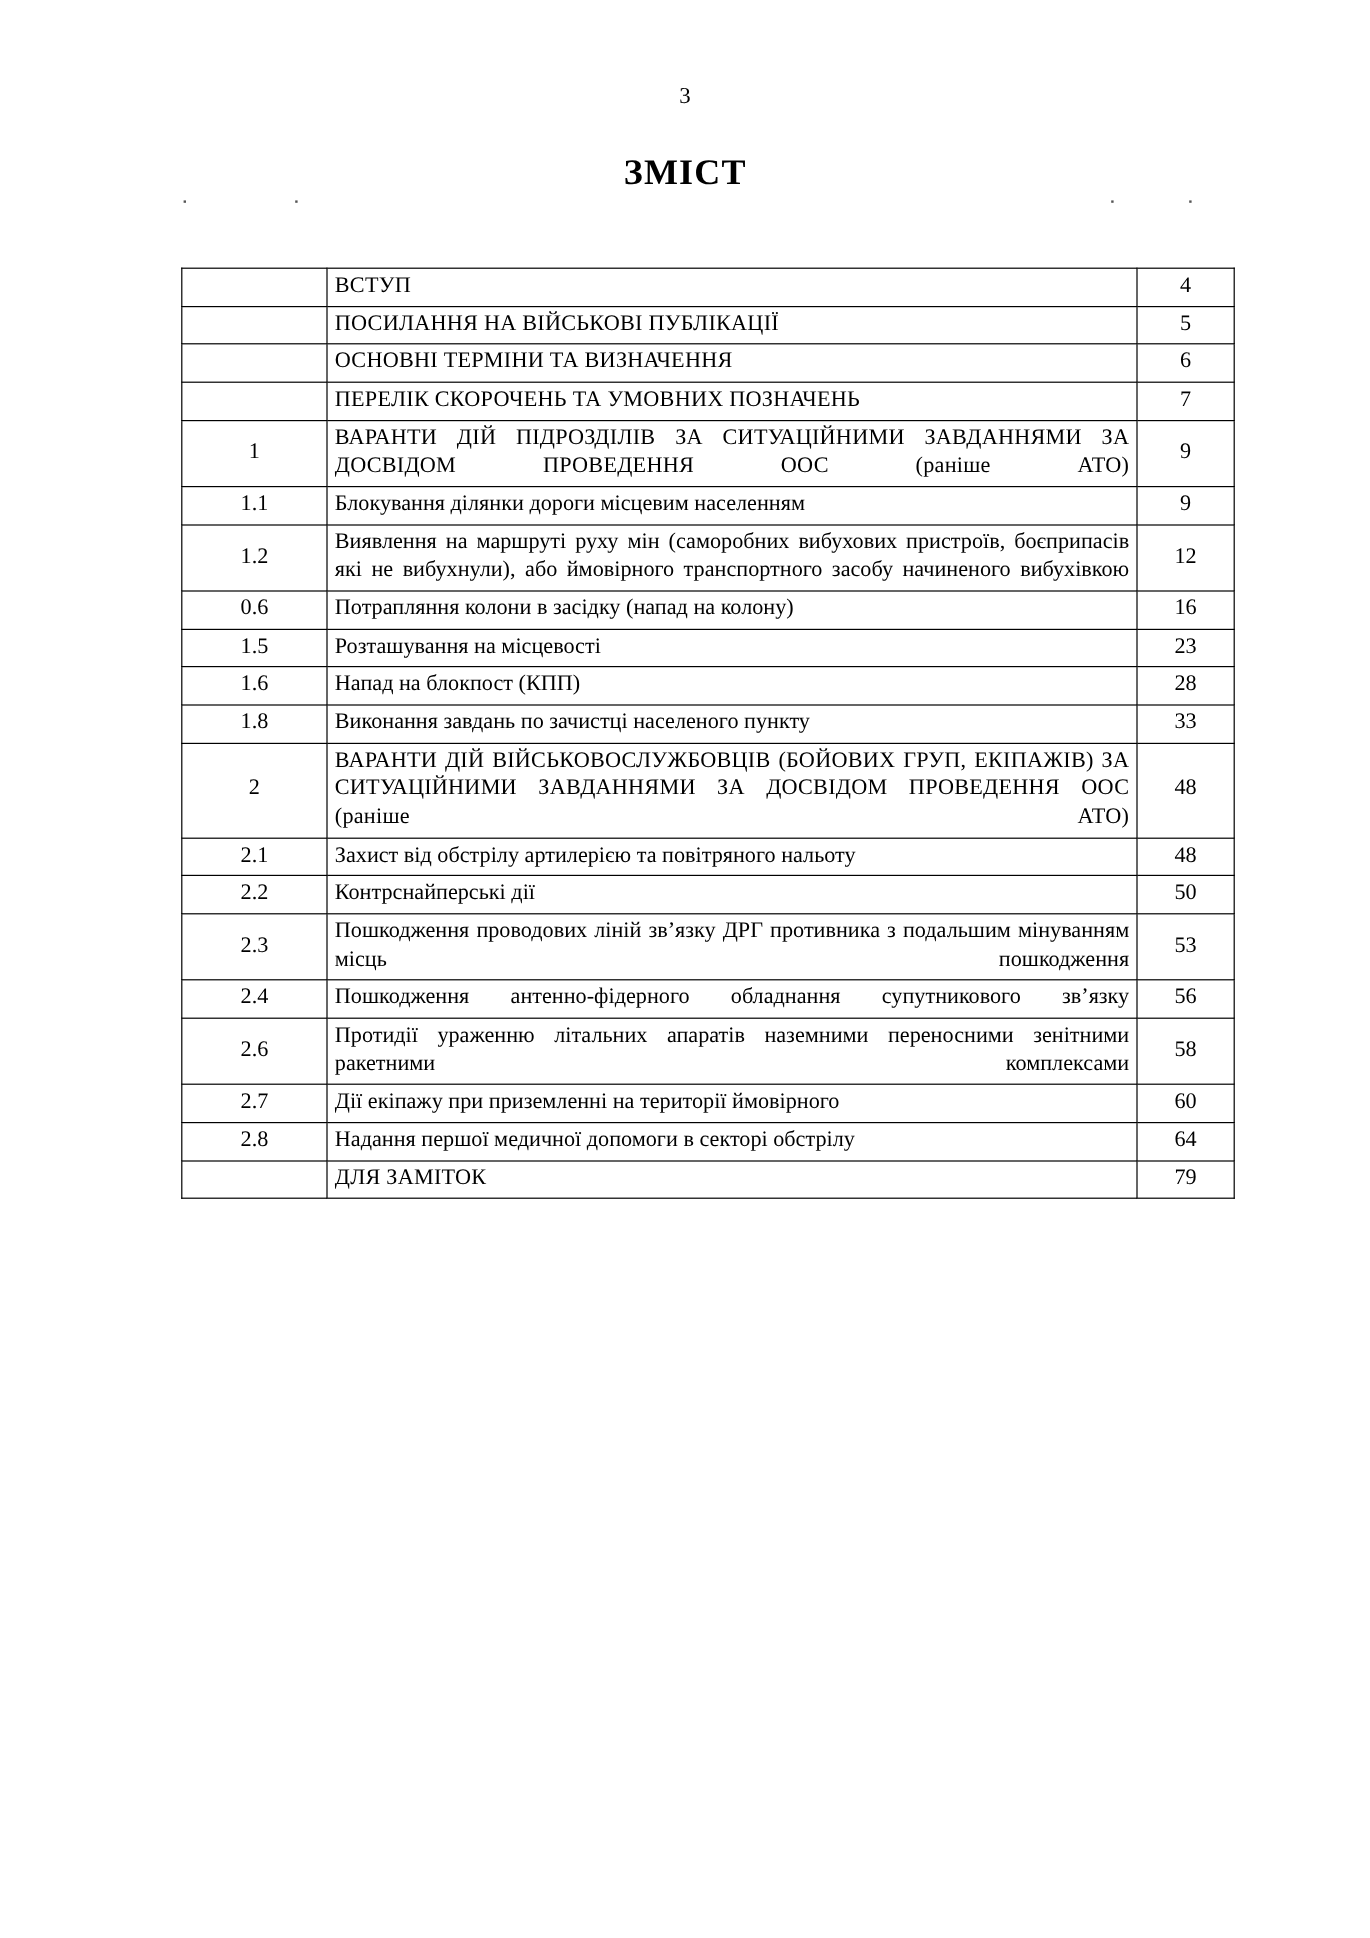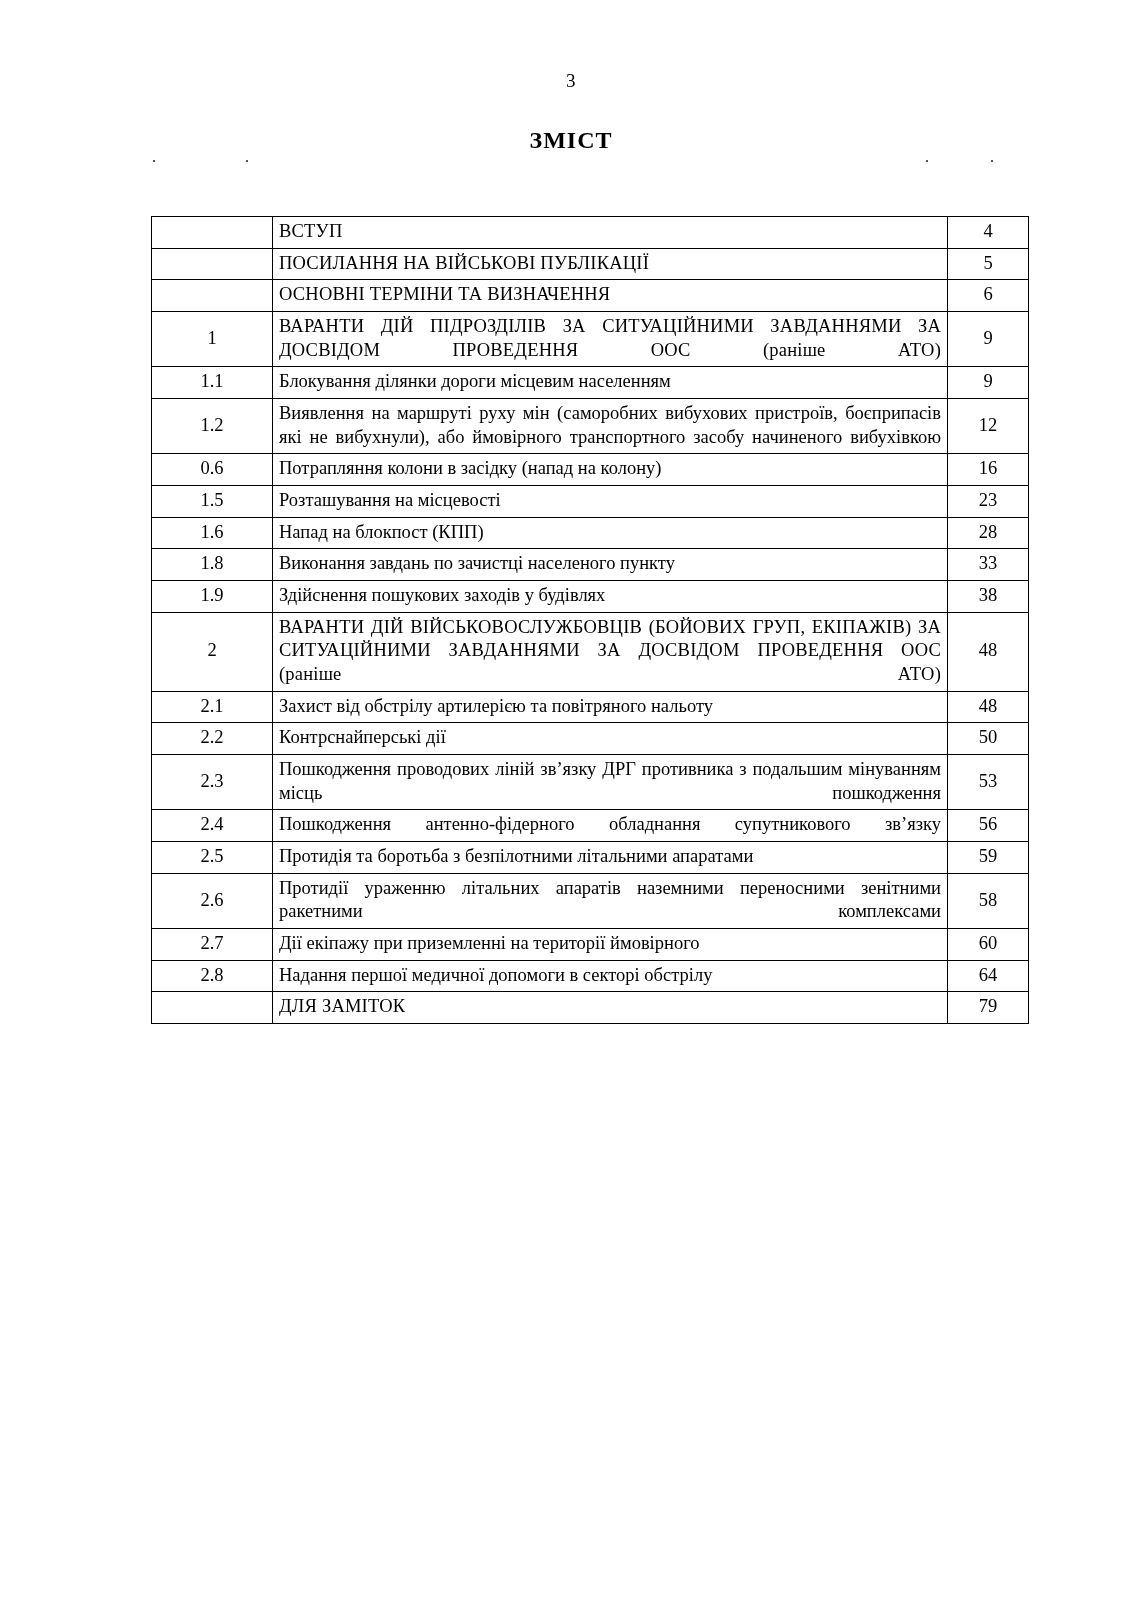--- a/index.html
+++ b/index.html
@@ -22,21 +22,21 @@
     position: relative;
   }
   .page-number {
     text-align: center;
     font-size: 19px;
     margin-top: 70px;
     letter-spacing: 0.5px;
   }
   .doc-title {
     text-align: center;
-    font-size: 24px;
+    font-size: 30px;
     font-weight: bold;
     letter-spacing: 1px;
     margin-top: 35px;
   }
   .toc-wrap {
     margin: 16px auto;
     width: 840px;
     margin-top: 48px;
   }
   table.toc {
@@ -115,20 +115,25 @@
             <td class="num-col"></td>
             <td class="title-col caps">ПОСИЛАННЯ НА ВІЙСЬКОВІ ПУБЛІКАЦІЇ</td>
             <td class="page-col">5</td>
           </tr>
           <tr>
             <td class="num-col"></td>
             <td class="title-col caps">ОСНОВНІ ТЕРМІНИ ТА ВИЗНАЧЕННЯ</td>
             <td class="page-col">6</td>
           </tr>
           <tr>
+            <td class="num-col"></td>
+            <td class="title-col caps">ПЕРЕЛІК СКОРОЧЕНЬ ТА УМОВНИХ ПОЗНАЧЕНЬ</td>
+            <td class="page-col">7</td>
+          </tr>
+          <tr>
             <td class="num-col">1</td>
             <td class="title-col justify-all caps">ВАРАНТИ ДІЙ ПІДРОЗДІЛІВ ЗА СИТУАЦІЙНИМИ ЗАВДАННЯМИ ЗА ДОСВІДОМ ПРОВЕДЕННЯ ООС (раніше АТО)</td>
             <td class="page-col">9</td>
           </tr>
           <tr>
             <td class="num-col">1.1</td>
             <td class="title-col">Блокування ділянки дороги місцевим населенням</td>
             <td class="page-col">9</td>
           </tr>
           <tr>
@@ -150,25 +155,20 @@
             <td class="num-col">1.6</td>
             <td class="title-col">Напад на блокпост (КПП)</td>
             <td class="page-col">28</td>
           </tr>
           <tr>
             <td class="num-col">1.8</td>
             <td class="title-col">Виконання завдань по зачистці населеного пункту</td>
             <td class="page-col">33</td>
           </tr>
           <tr>
-            <td class="num-col">1.9</td>
-            <td class="title-col">Здійснення пошукових заходів у будівлях</td>
-            <td class="page-col">38</td>
-          </tr>
-          <tr>
             <td class="num-col">2</td>
             <td class="title-col justify-all caps">ВАРАНТИ ДІЙ ВІЙСЬКОВОСЛУЖБОВЦІВ (БОЙОВИХ ГРУП, ЕКІПАЖІВ) ЗА СИТУАЦІЙНИМИ ЗАВДАННЯМИ ЗА ДОСВІДОМ ПРОВЕДЕННЯ ООС (раніше АТО)</td>
             <td class="page-col">48</td>
           </tr>
           <tr>
             <td class="num-col">2.1</td>
             <td class="title-col">Захист від обстрілу артилерією та повітряного нальоту</td>
             <td class="page-col">48</td>
           </tr>
           <tr>
@@ -180,25 +180,20 @@
             <td class="num-col">2.3</td>
             <td class="title-col justify-all">Пошкодження проводових ліній зв’язку ДРГ противника з подальшим мінуванням місць пошкодження</td>
             <td class="page-col">53</td>
           </tr>
           <tr>
             <td class="num-col">2.4</td>
             <td class="title-col justify-all">Пошкодження антенно-фідерного обладнання супутникового зв’язку</td>
             <td class="page-col">56</td>
           </tr>
           <tr>
-            <td class="num-col">2.5</td>
-            <td class="title-col">Протидія та боротьба з безпілотними літальними апаратами</td>
-            <td class="page-col">59</td>
-          </tr>
-          <tr>
             <td class="num-col">2.6</td>
             <td class="title-col justify-all">Протидії ураженню літальних апаратів наземними переносними зенітними ракетними комплексами</td>
             <td class="page-col">58</td>
           </tr>
           <tr>
             <td class="num-col">2.7</td>
             <td class="title-col">Дії екіпажу при приземленні на території ймовірного</td>
             <td class="page-col">60</td>
           </tr>
           <tr>

